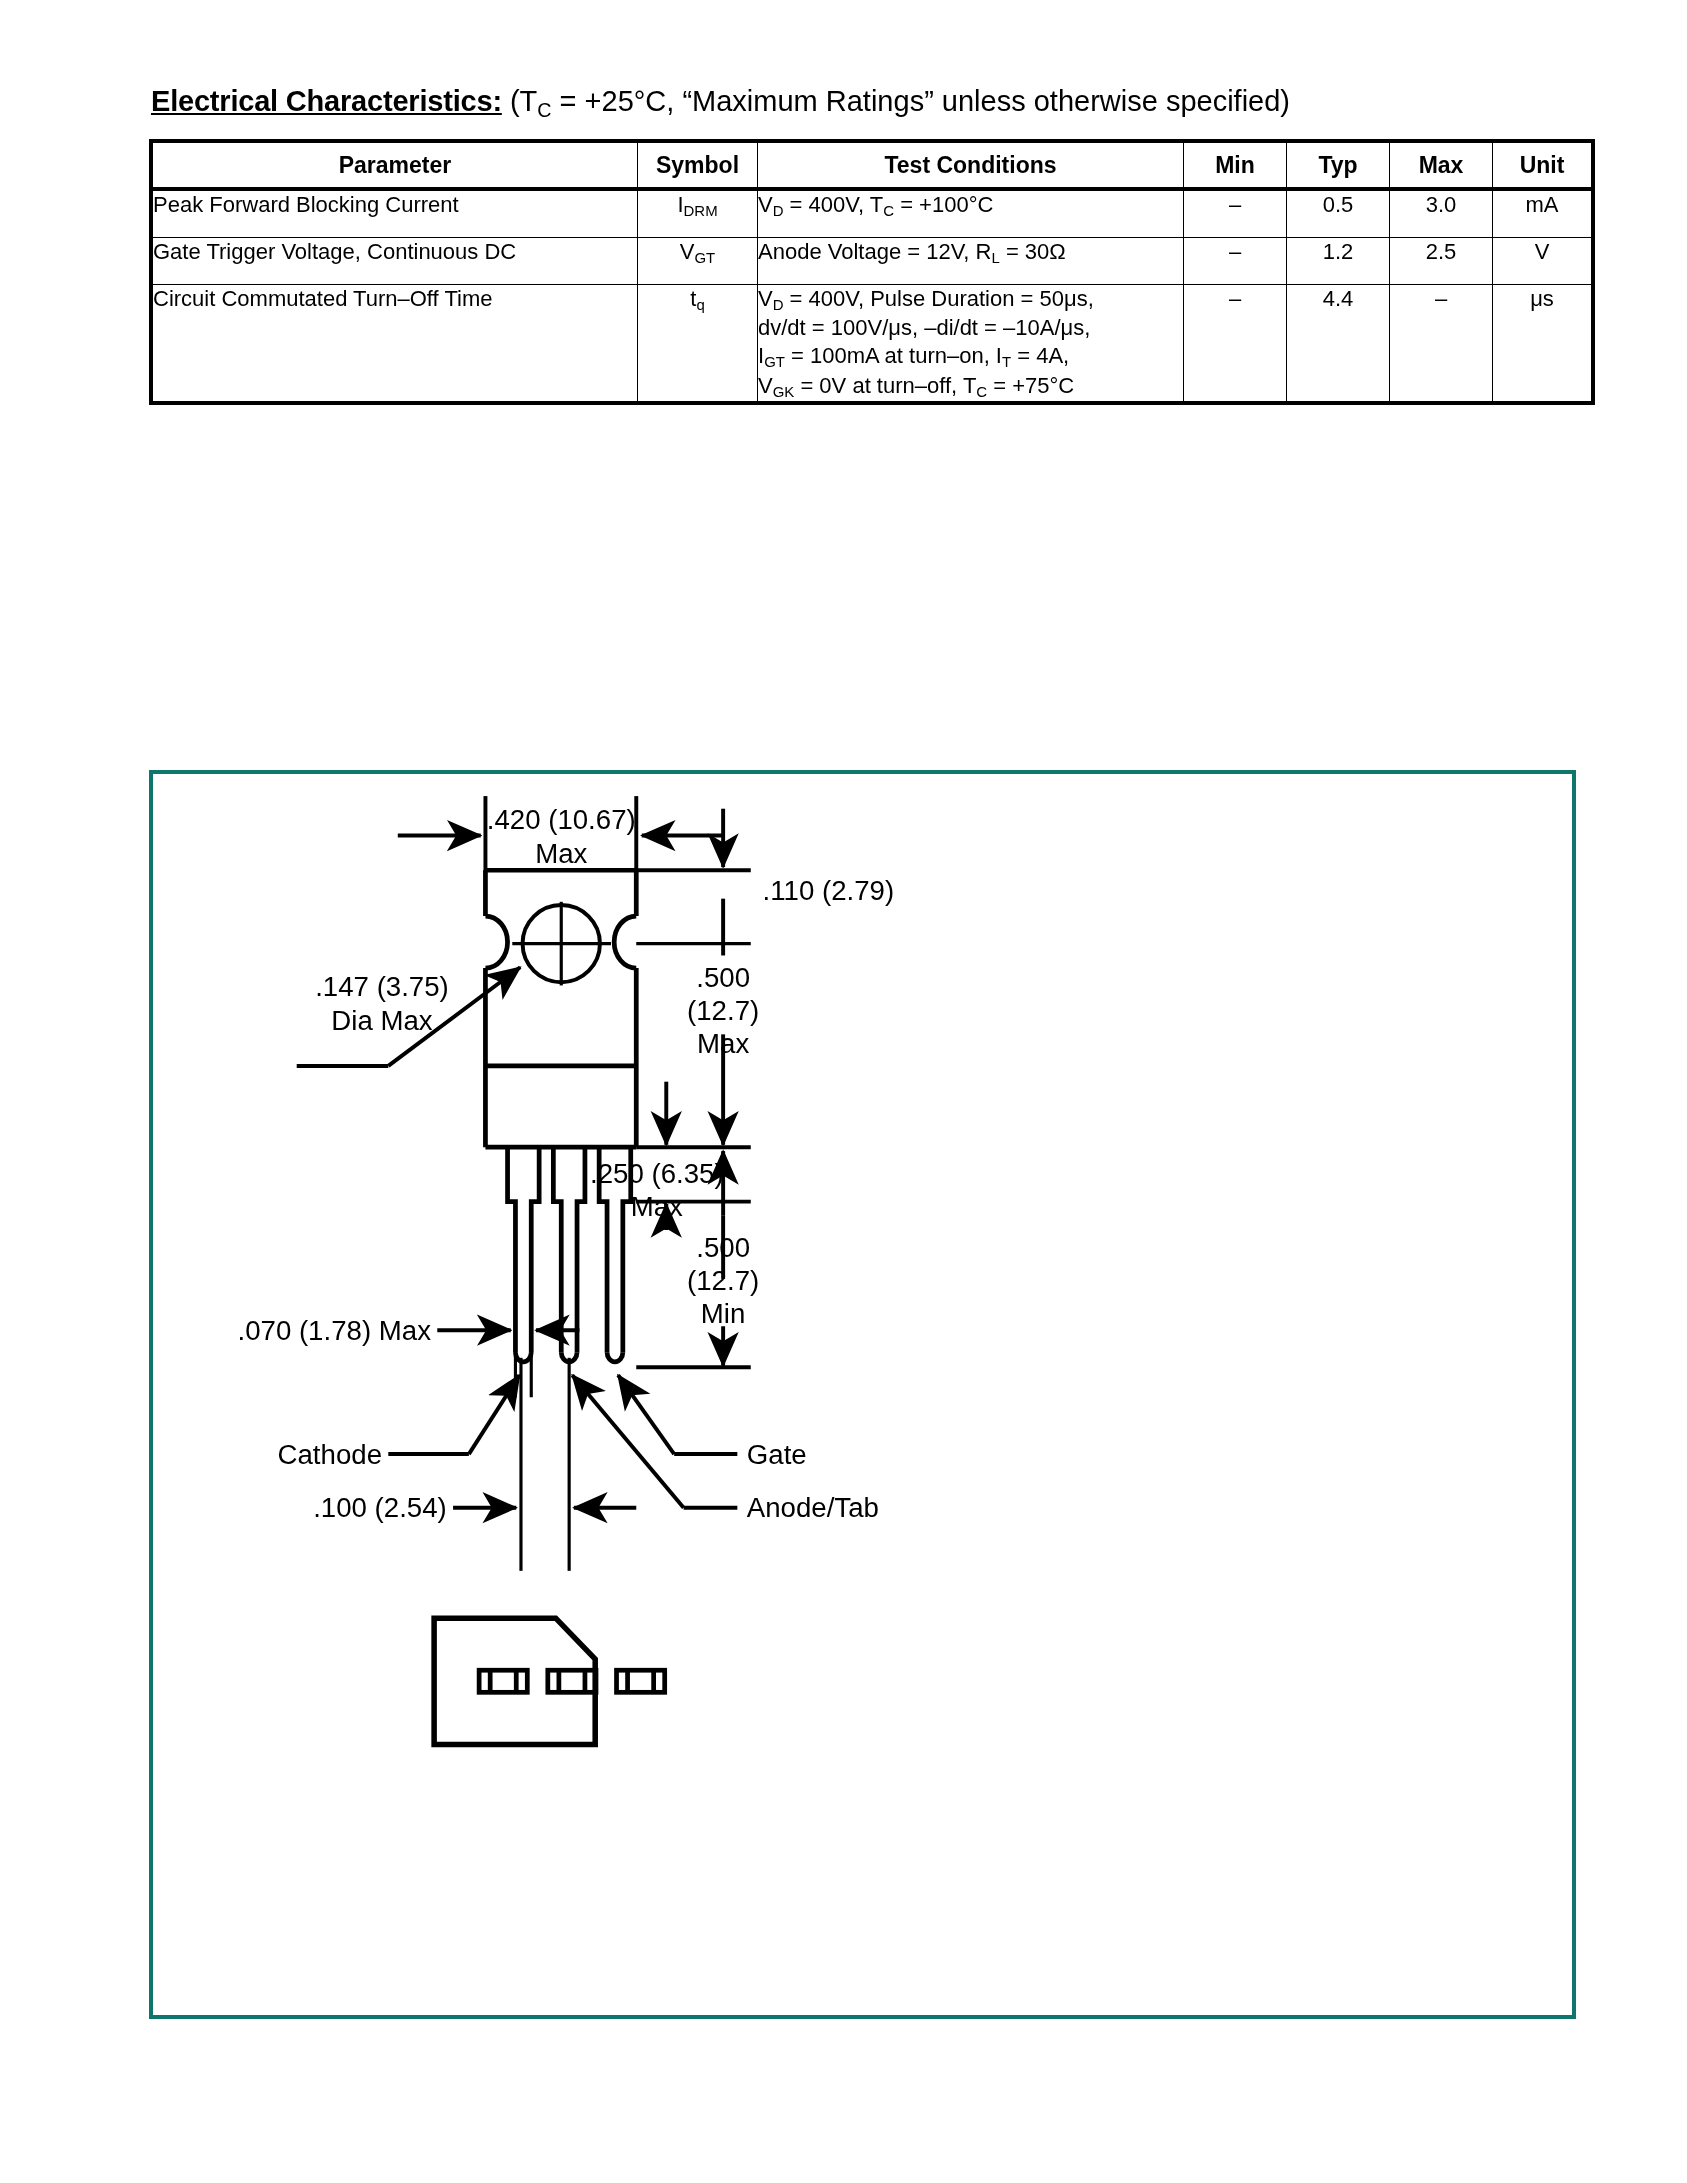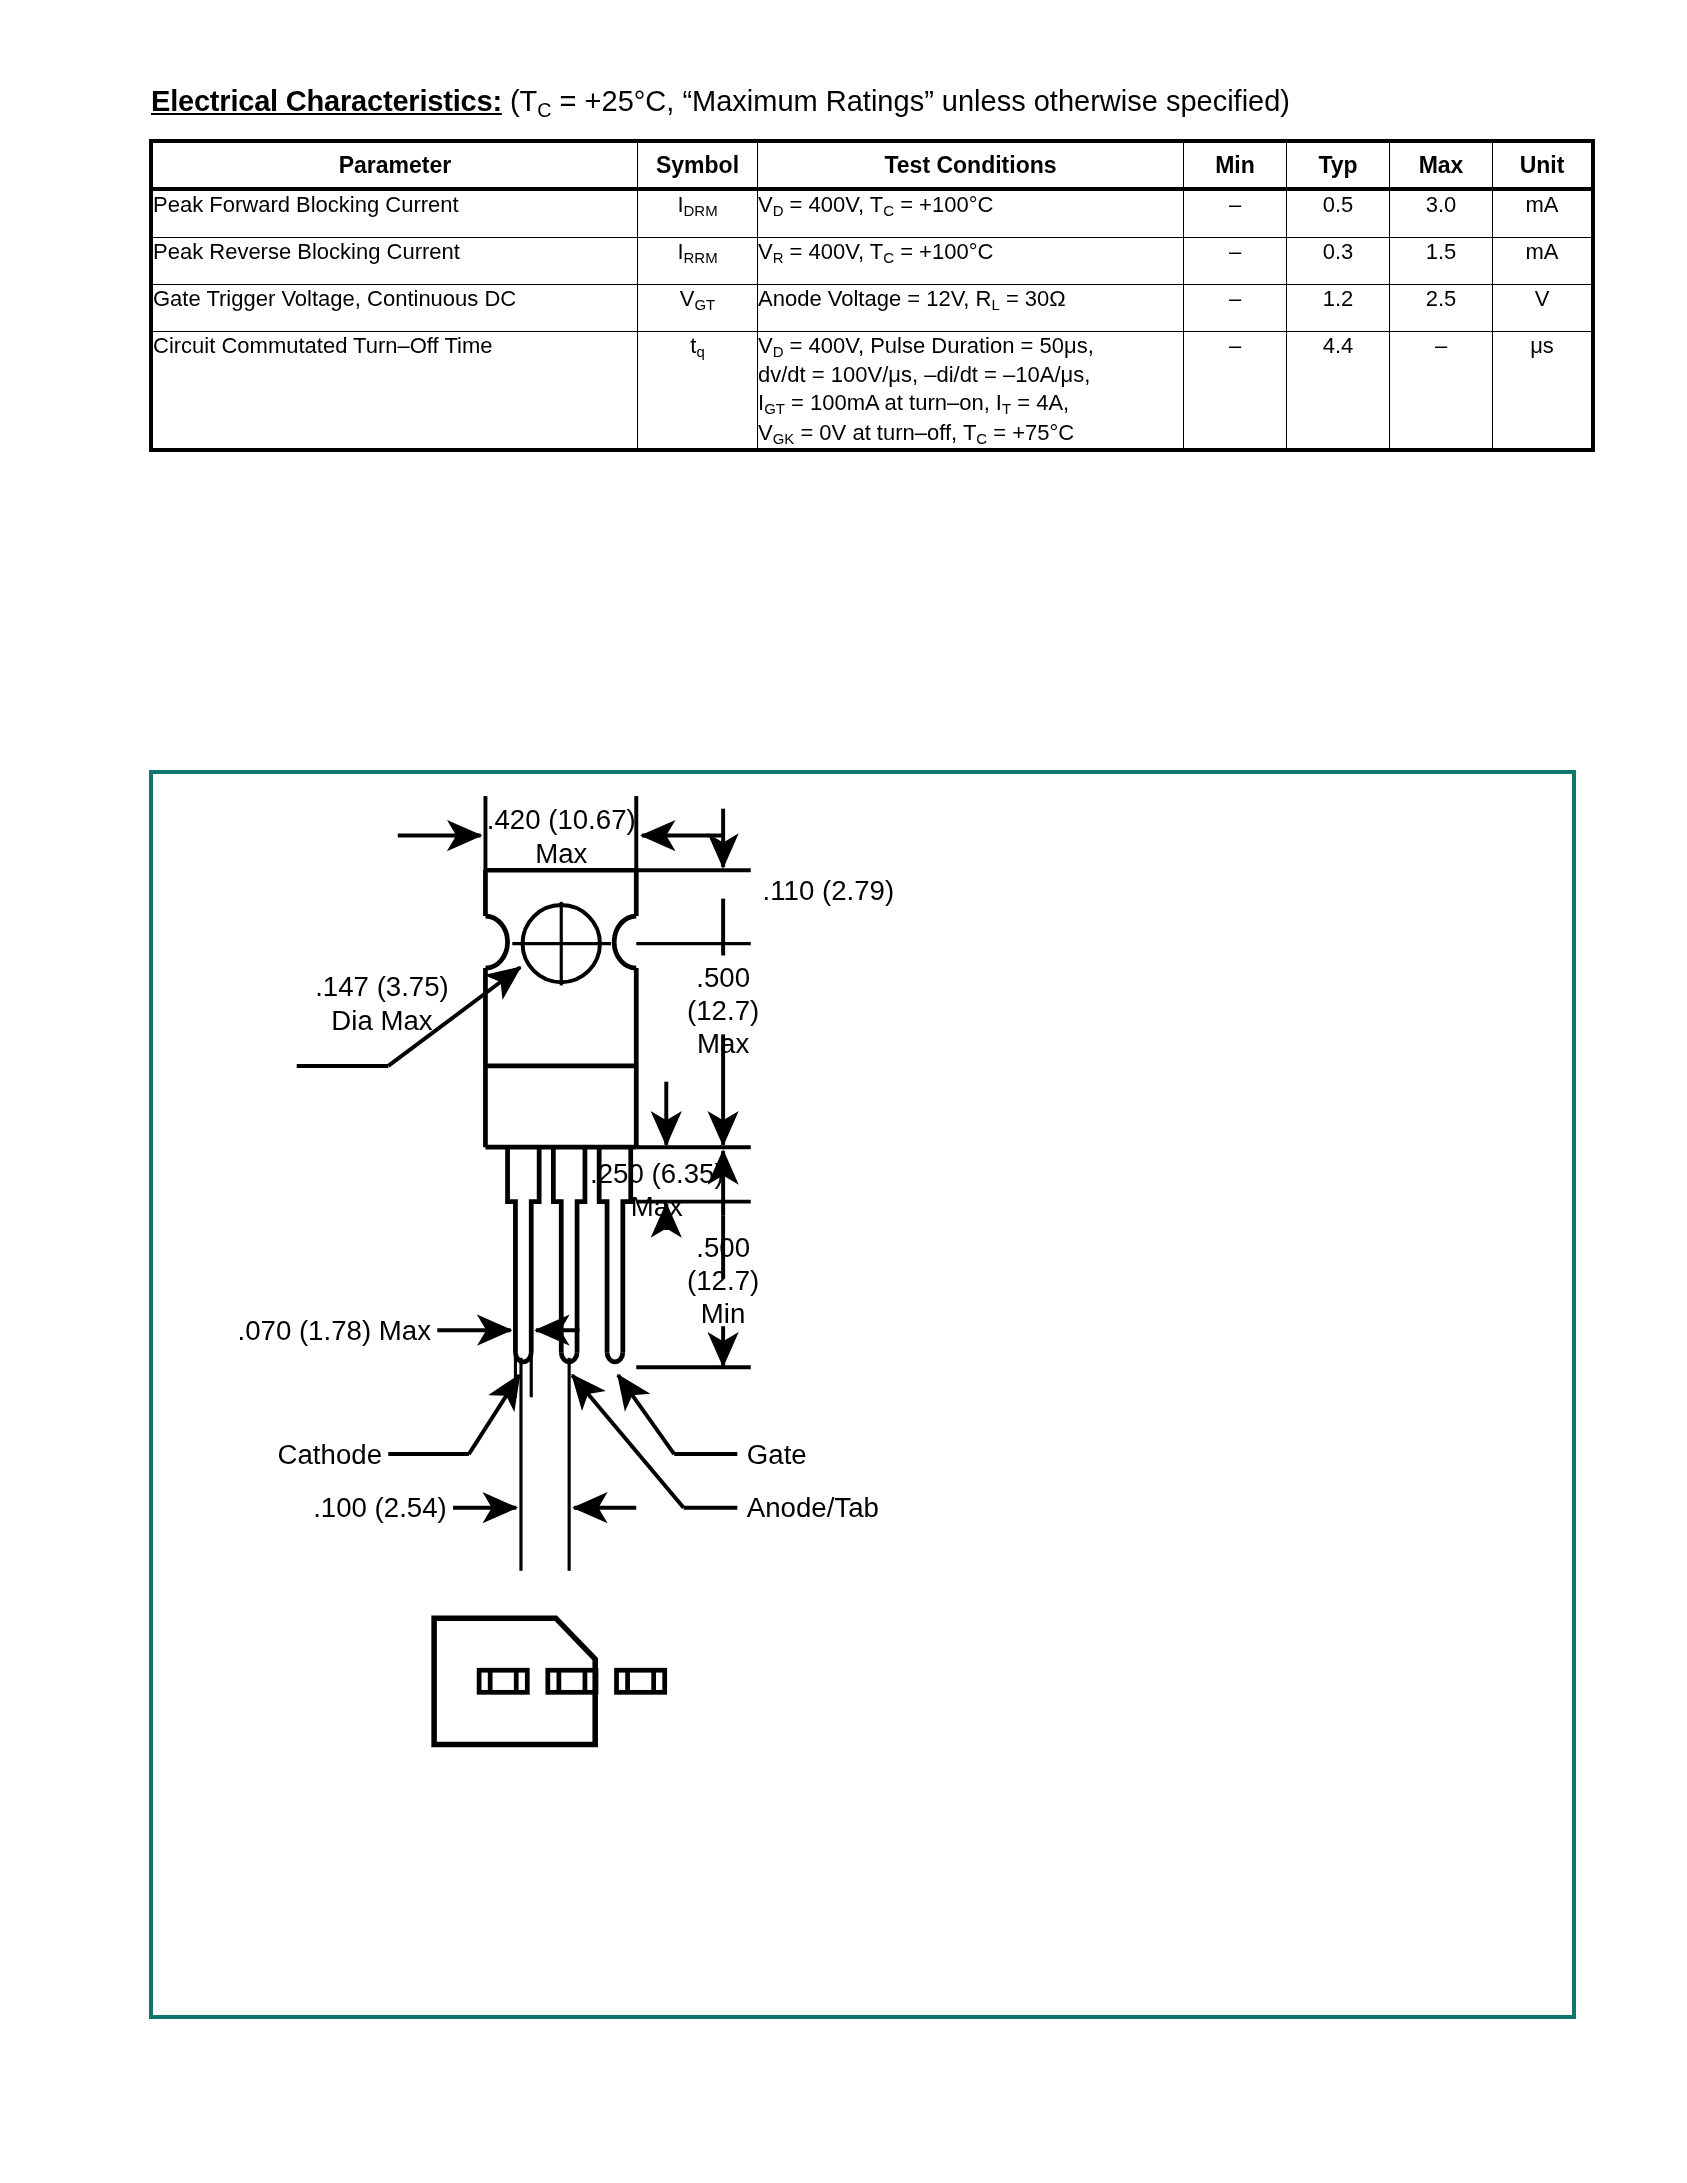--- a/index.html
+++ b/index.html
@@ -127,31 +127,20 @@
   <tbody id="spec-table-body">
       <tr>
         <td class="c-param cell-pad-l">Peak Forward Blocking Current</td>
         <td class="c-sym cell-pad-c"><span class="nowrap">I<sub>DRM</sub></span></td>
         <td class="c-cond cell-pad-l">
           <span class="cond-line">V<sub>D</sub> = 400V, T<sub>C</sub> = +100°C</span>
         </td>
         <td class="c-min cell-pad-c">–</td>
         <td class="c-typ cell-pad-c">0.5</td>
         <td class="c-max cell-pad-c">3.0</td>
-        <td class="c-unit cell-pad-c">mA</td>
-      </tr>
-      <tr>
-        <td class="c-param cell-pad-l">Peak Reverse Blocking Current</td>
-        <td class="c-sym cell-pad-c"><span class="nowrap">I<sub>RRM</sub></span></td>
-        <td class="c-cond cell-pad-l">
-          <span class="cond-line">V<sub>R</sub> = 400V, T<sub>C</sub> = +100°C</span>
-        </td>
-        <td class="c-min cell-pad-c">–</td>
-        <td class="c-typ cell-pad-c">0.3</td>
-        <td class="c-max cell-pad-c">1.5</td>
         <td class="c-unit cell-pad-c">mA</td>
       </tr>
       <tr>
         <td class="c-param cell-pad-l">Gate Trigger Voltage, Continuous DC</td>
         <td class="c-sym cell-pad-c"><span class="nowrap">V<sub>GT</sub></span></td>
         <td class="c-cond cell-pad-l">
           <span class="cond-line">Anode Voltage = 12V, R<sub>L</sub> = 30Ω</span>
         </td>
         <td class="c-min cell-pad-c">–</td>
         <td class="c-typ cell-pad-c">1.2</td>

